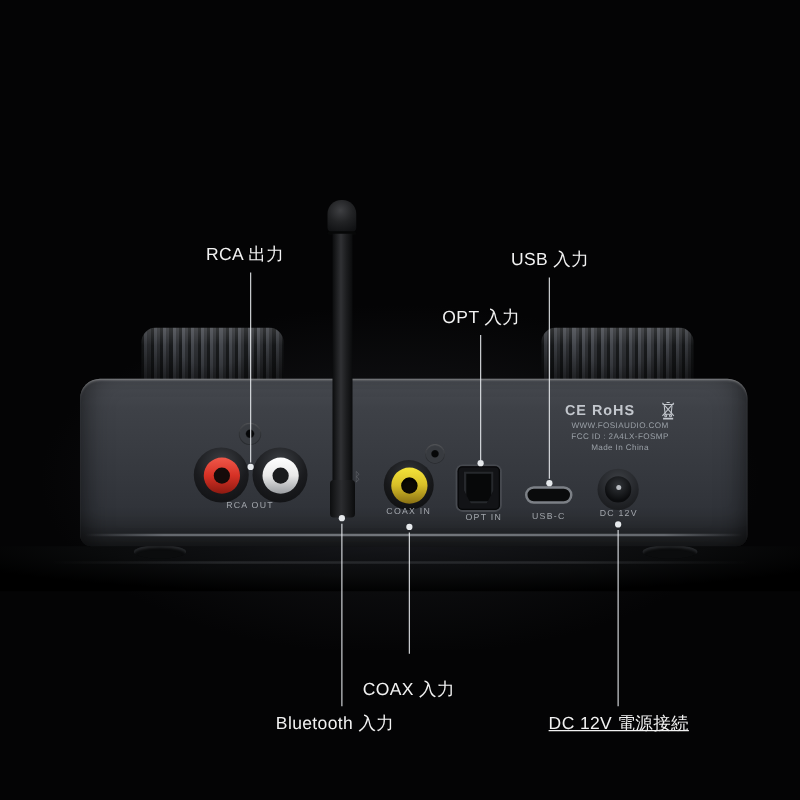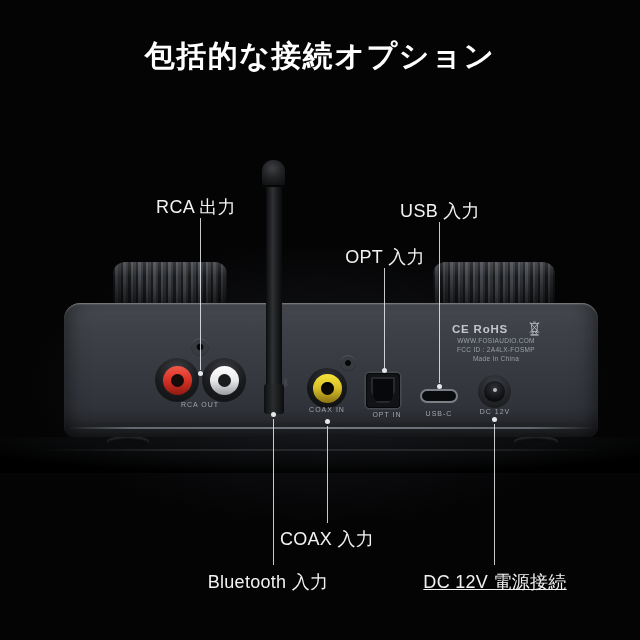--- a/index.html
+++ b/index.html
@@ -88,30 +88,29 @@
        letter-spacing:1px;font-weight:400;}
   .bt-mark{position:absolute;left:283px;top:377px;color:rgba(165,170,176,.35);font-size:10px;}
   
   .cert{position:absolute;left:432px;top:321px;width:128px;text-align:center;color:#9aa0a7;}
   .cert .row1{display:flex;align-items:center;justify-content:center;gap:21px;color:#c3c7cd;
        font-size:11.5px;font-weight:700;letter-spacing:0.8px;}
   .cert .small{font-size:6.5px;line-height:9px;letter-spacing:0.3px;font-weight:400;}
   
   .c-line{position:absolute;width:1px;background:rgba(232,235,238,.85);}
   .c-dot{position:absolute;width:5px;height:5px;border-radius:50%;background:#e6e9ec;}
-  .c-label{position:absolute;color:#f2f2f2;font-size:18px;font-weight:400;text-align:center;
+  .c-label{position:absolute;color:#f2f2f2;font-size:14px;font-weight:400;text-align:center;
        letter-spacing:0.3px;}
 </style>
 </head>
 <body>
 
 <div class="stage">
   <div class="glow"></div>
 
-  <div class="title">包括的な接続オプション</div>
 
   <div class="knob left"></div>
   <div class="knob right"></div>
 
   <div class="platform"></div>
   <div class="platform-edge"></div>
   <div class="foot left"></div>
   <div class="foot right"></div>
 
   <div class="body"></div>
@@ -196,21 +195,21 @@
 
   <div>
     <div class="c-label" style="left:315px;top:245px;width:140px;">OPT 入力</div>
     <div class="c-line" style="left:383.5px;top:268px;height:100px;"></div>
     <div class="c-dot" style="left:381.5px;top:368px;"></div>
   </div>
 
   <div>
     <div class="c-dot" style="left:324.5px;top:419px;"></div>
     <div class="c-line" style="left:326.5px;top:426px;height:97px;"></div>
-    <div class="c-label" style="left:257px;top:527px;width:140px;">COAX 入力</div>
+    <div class="c-label" style="left:257px;top:543px;width:140px;">COAX 入力</div>
   </div>
 
   <div>
     <div class="c-dot" style="left:271px;top:412px;"></div>
     <div class="c-line" style="left:273px;top:419px;height:146px;"></div>
     <div class="c-label" style="left:188px;top:570px;width:160px;">Bluetooth 入力</div>
   </div>
 
   <div>
     <div class="c-dot" style="left:492px;top:417px;"></div>

